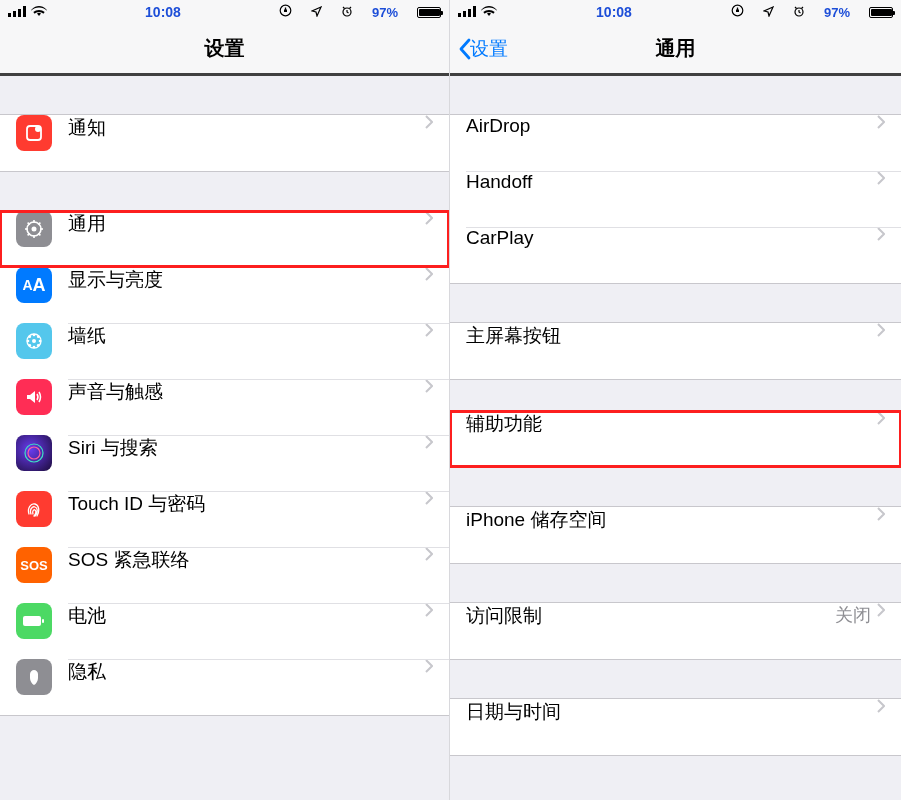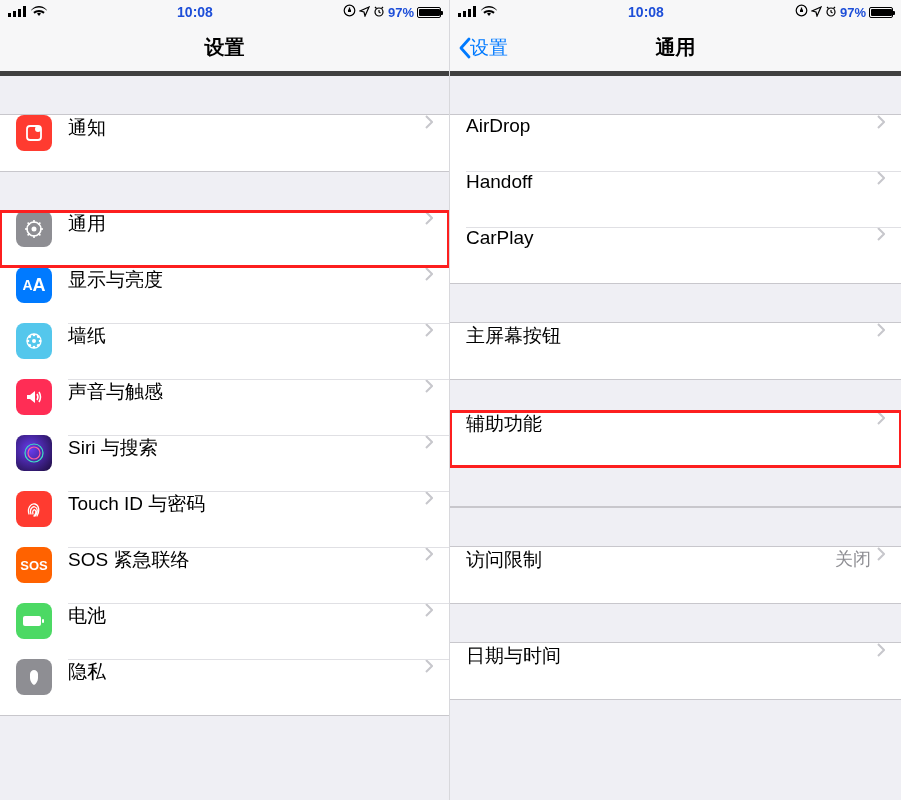--- a/index.html
+++ b/index.html
@@ -27,21 +27,21 @@
     align-items: center;
     height: 24px;
     padding: 0 8px;
     background: #f7f7f8;
     font-size: 13px;
     font-weight: 600;
     color: #1d4ed8;
   }
   .sb-left, .sb-right { display: flex; align-items: center; gap: 5px; }
   .sb-center { font-weight: 600; font-size: 14px; }
-  .sb-right { gap: 3px; }
+  .sb-right { gap: 19px; }
   .battery-icon {
     display: inline-block;
     width: 24px;
     height: 11px;
     border: 1px solid #000;
     border-radius: 2px;
     position: relative;
   }
   .battery-icon::after {
     content: "";
@@ -54,21 +54,21 @@
   .battery-fill {
     position: absolute;
     left: 1px; top: 1px; bottom: 1px;
     background: #000;
     border-radius: 1px;
   }
 
   .nav-bar {
     height: 52px;
     background: #f7f7f8;
-    border-bottom: 5px solid #404040;
+    border-bottom: 3px solid #404040;
     display: flex;
     align-items: center;
     justify-content: center;
     position: relative;
   }
   .nav-title {
     font-size: 20px;
     font-weight: 600;
   }
   .nav-back {
@@ -437,20 +437,26 @@
         <div class="row-label">辅助功能</div>
         <span class="chevron"><svg width="8" height="14" viewBox="0 0 8 14">
               <path d="M1 1 L7 7 L1 13" stroke="#c7c7cc" stroke-width="2" fill="none"></path>
             </svg></span>
       </div>
     </div>
 
     <div class="section-gap"></div>
 
     <div class="list-group">
+      <div class="row no-icon">
+        <div class="row-label">iPhone 储存空间</div>
+        <span class="chevron"><svg width="8" height="14" viewBox="0 0 8 14">
+              <path d="M1 1 L7 7 L1 13" stroke="#c7c7cc" stroke-width="2" fill="none"></path>
+            </svg></span>
+      </div>
     </div>
 
     <div class="section-gap"></div>
 
     <div class="list-group">
       <div class="row no-icon">
         <div class="row-label">访问限制</div>
         <div class="row-value">关闭</div>
         <span class="chevron"><svg width="8" height="14" viewBox="0 0 8 14">
               <path d="M1 1 L7 7 L1 13" stroke="#c7c7cc" stroke-width="2" fill="none"></path>

